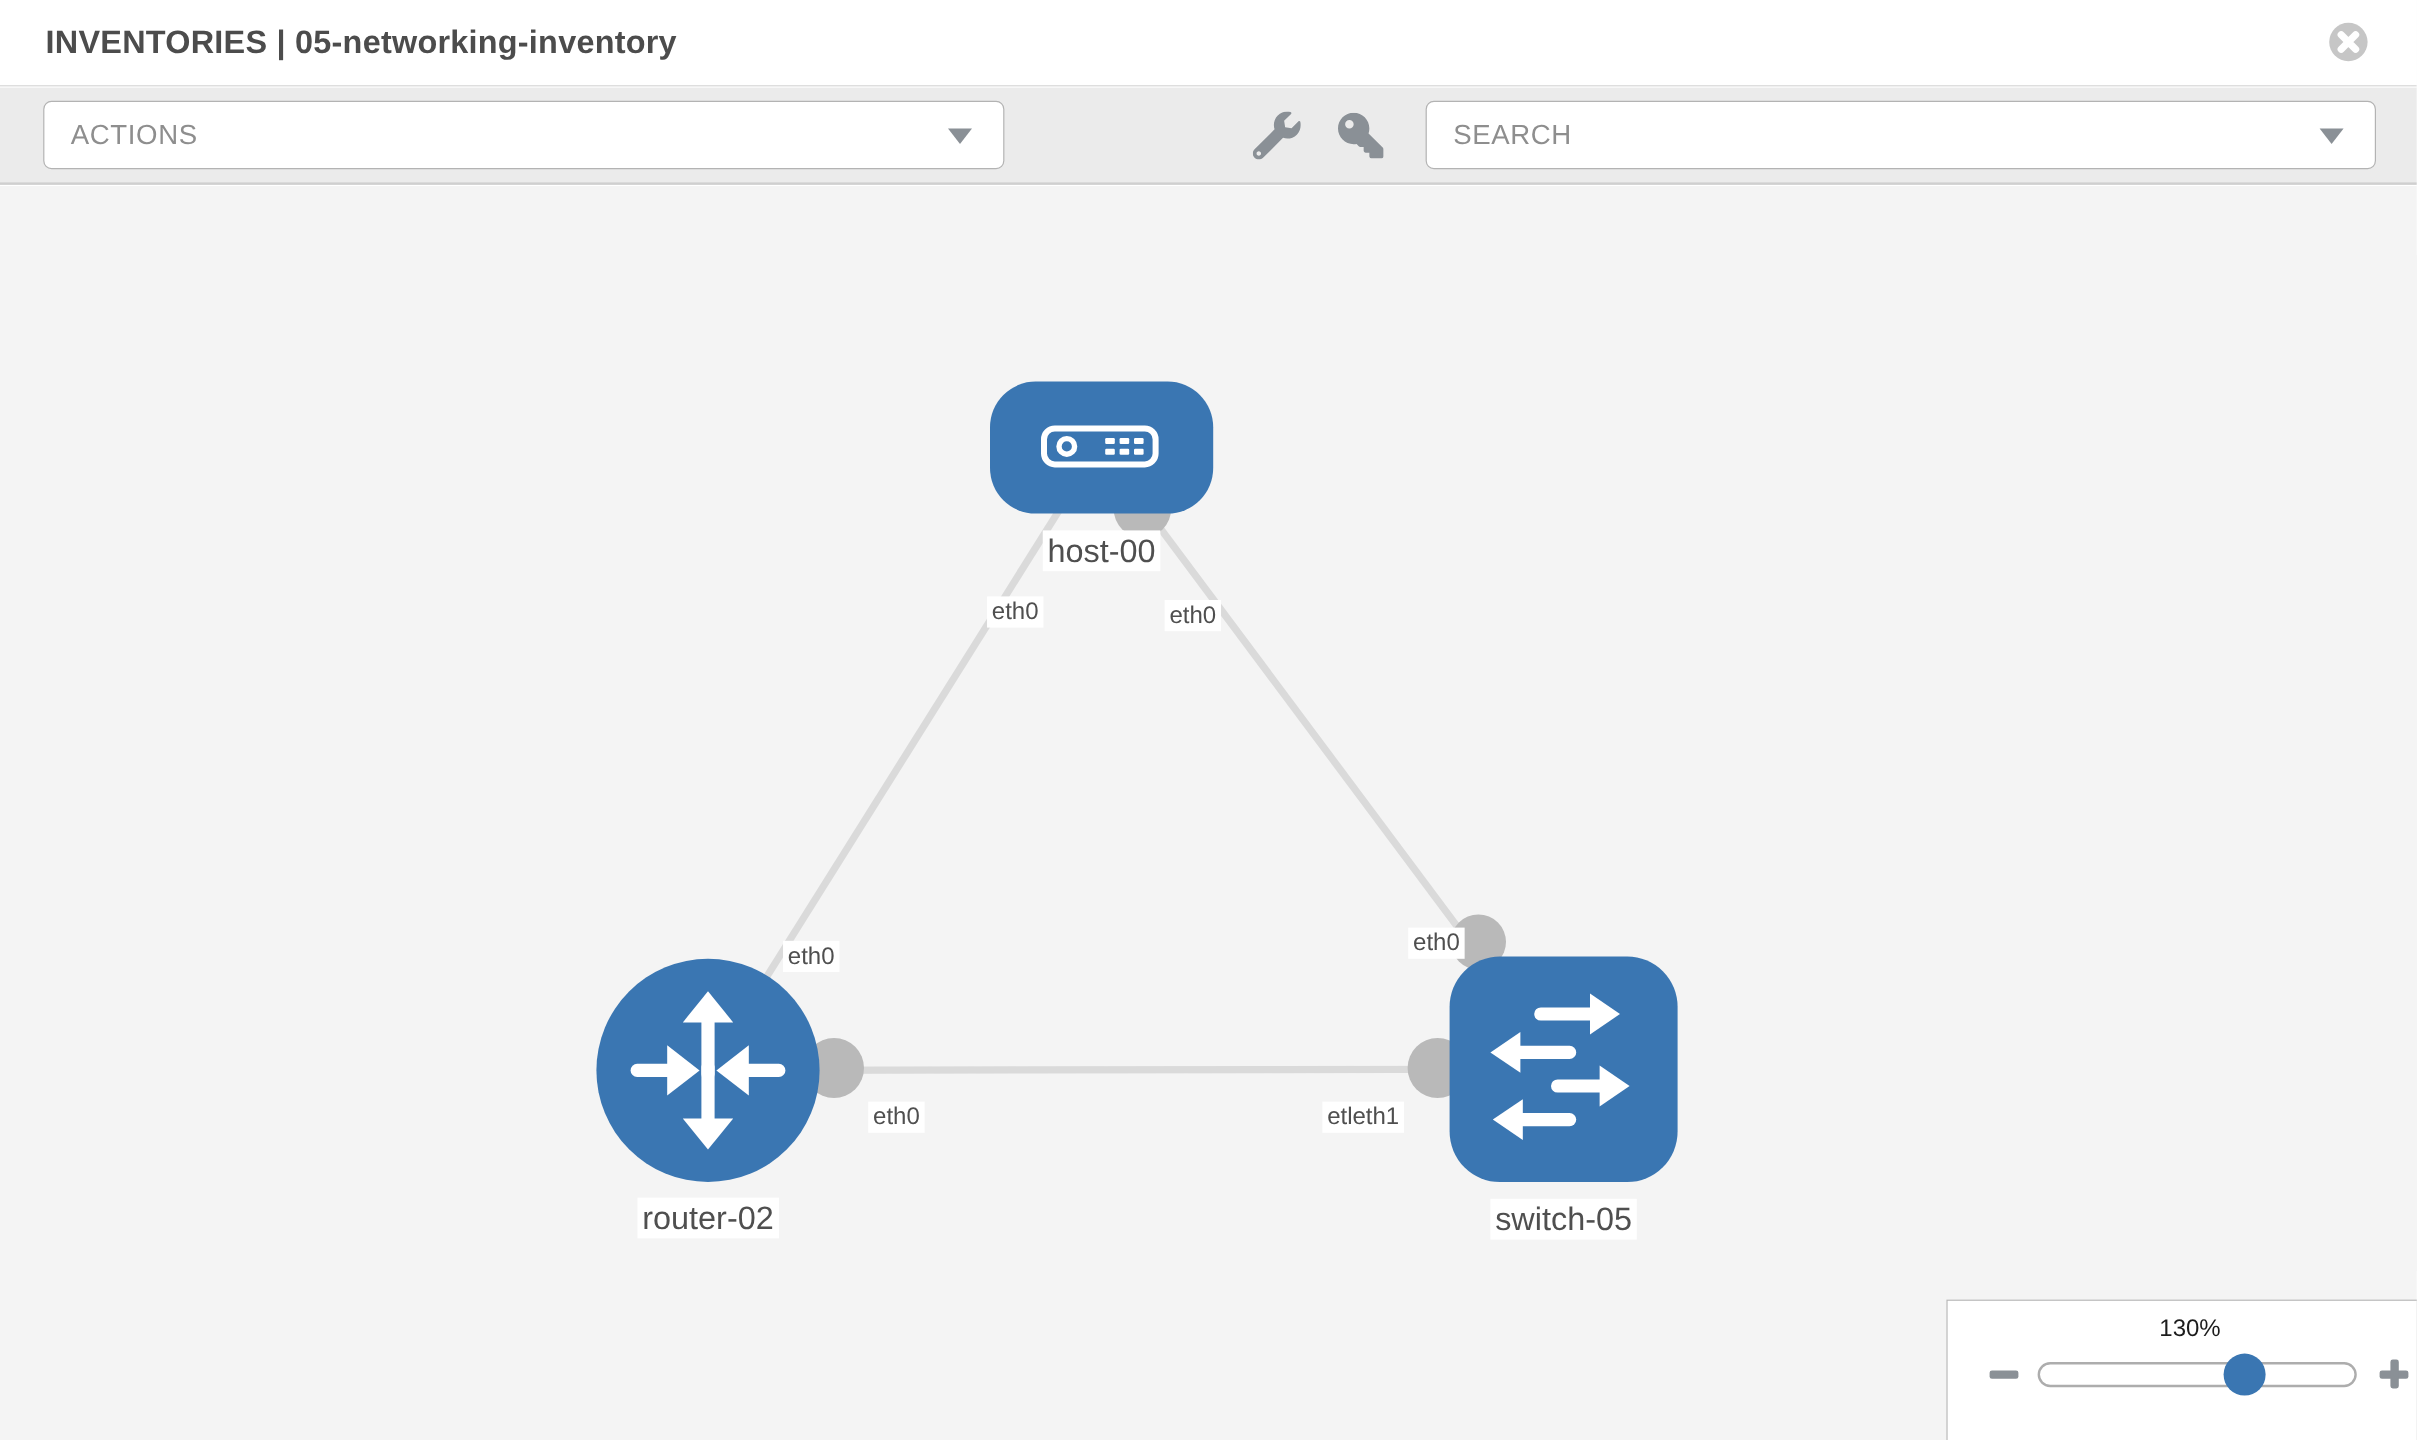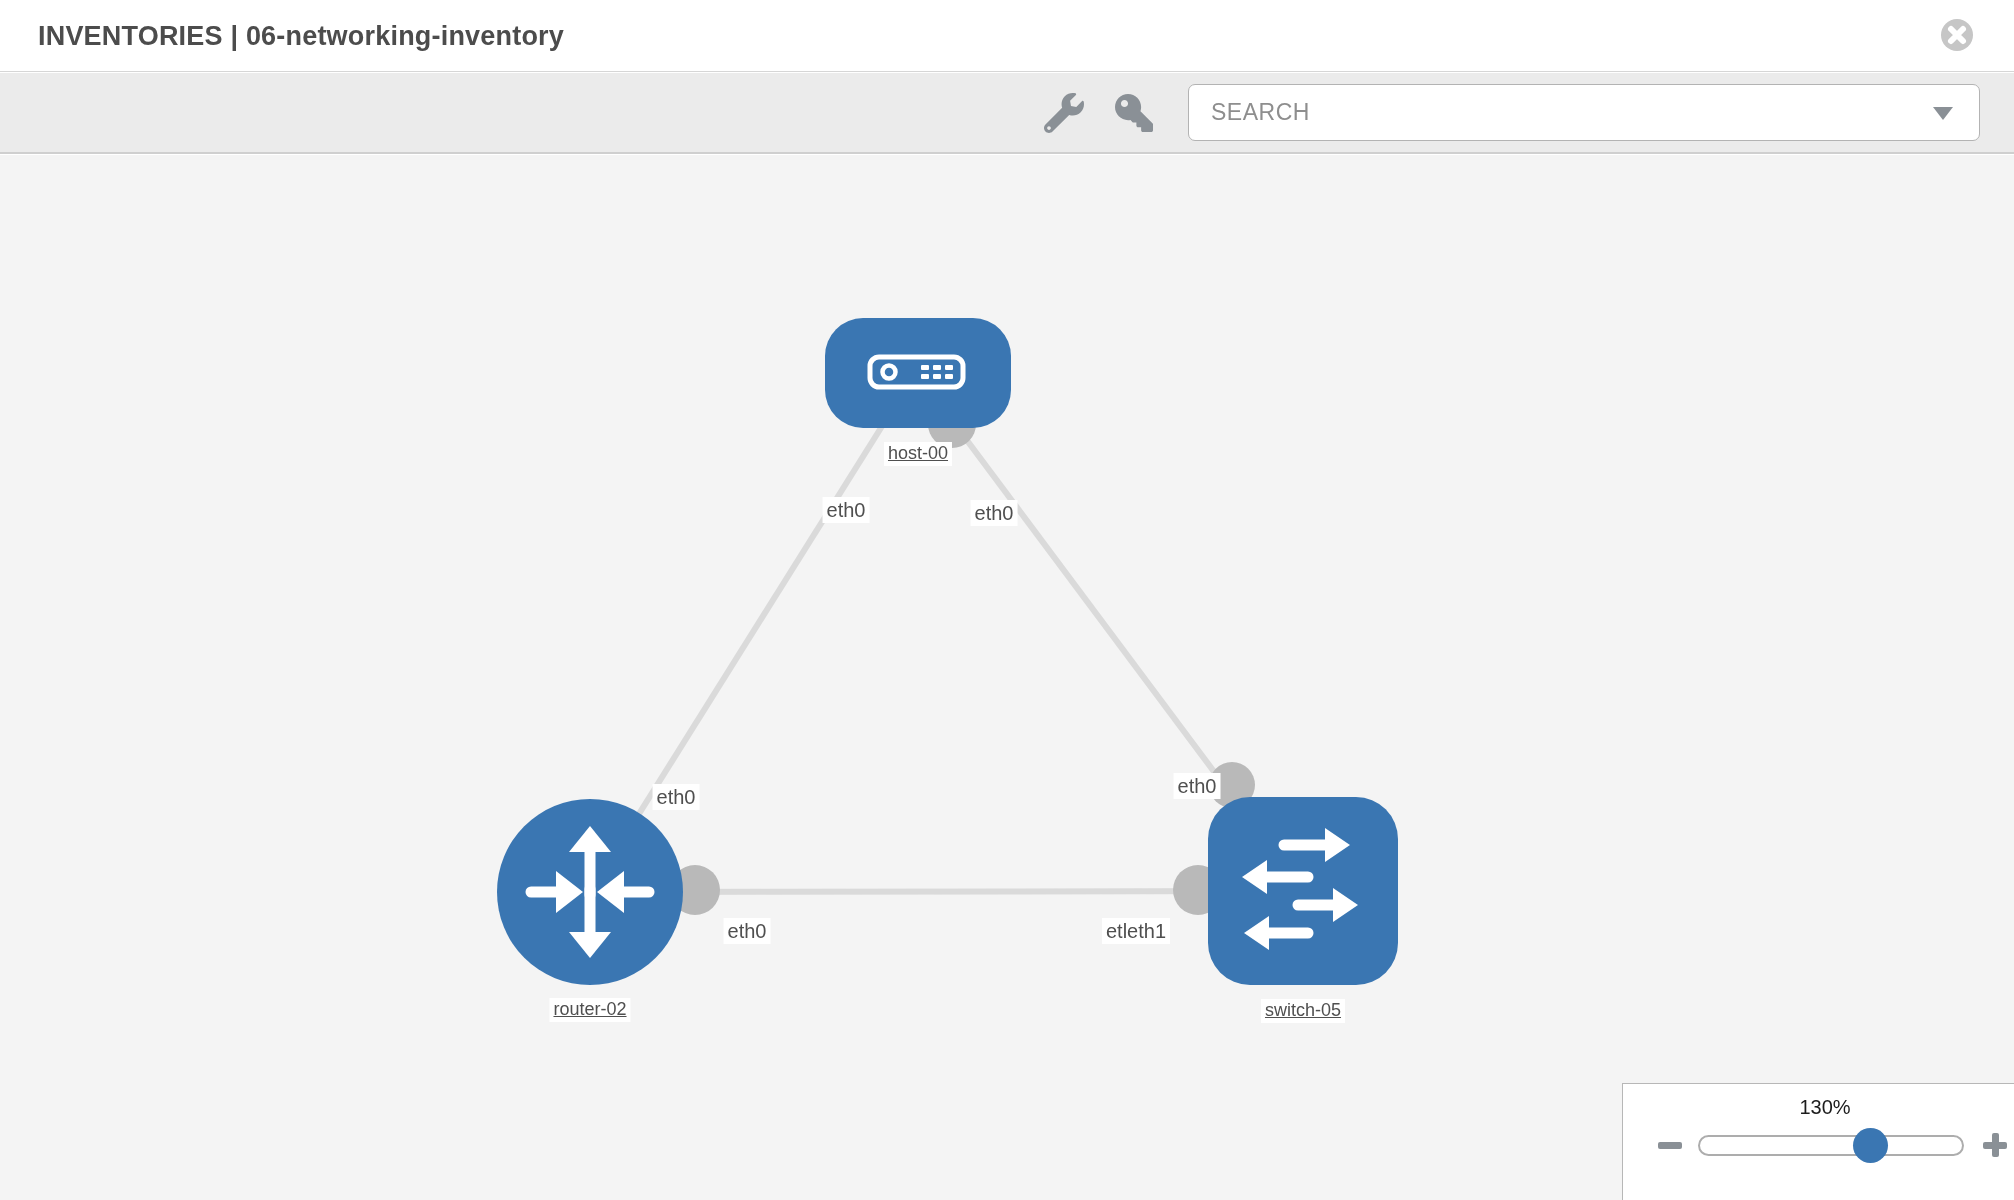--- a/index.html
+++ b/index.html
@@ -58,21 +58,21 @@
     position:absolute; top:155px; left:0; width:2014px; height:1045px;
     background:#f4f4f4;
   }
   .canvas svg { position:absolute; top:0; left:0; }
 
   .graph-label {
     position:absolute; transform:translateX(-50%);
     background:#ffffff; color:#4f4f4f; white-space:nowrap;
     padding:1px 4px; line-height:1.2;
   }
-  .node-label  { font-size:18px;text-decoration:underline; }
+  .node-label  { font-size:27px; }
   .iface-label { font-size:20px;margin-top:44px; }
 
   
   .zoom-panel {
     position:absolute; left:1622px; top:1083px; width:393px; height:118px;
     background:#ffffff; border:1px solid #b7b7b7;
   }
   .zoom-value {
     position:absolute; left:34px; top:12px; width:336px;
     text-align:center; font-size:20px; color:#1c1c1c;
@@ -105,31 +105,35 @@
   }
   .zoom-thumb {
     position:absolute; left:153px; top:-9px; width:35px; height:35px;
     border-radius:50%; background:#3a76b2; cursor:grab;
   }
 </style>
 </head>
 <body>
 
 <div class="app-header">
-  <span class="page-title">INVENTORIES | 06-networking-inventory</span>
+  <span class="page-title">INVENTORIES | 05-networking-inventory</span>
   <button class="close-btn">
     <svg width="34" height="34" viewBox="0 0 34 34">
       <circle cx="17" cy="17" r="16" fill="#c6c6c6"></circle>
       <path d="M11 11 L23 23 M23 11 L11 23" stroke="#ffffff" stroke-width="6" stroke-linecap="round"></path>
     </svg>
   </button>
 </div>
 
 <div class="toolbar">
 
+  <div class="dropdown dropdown-actions">
+    <span class="dropdown-label">ACTIONS</span>
+    <span class="caret"></span>
+  </div>
 
   <button class="tool-btn tool-btn-wrench">
     <svg width="40" height="40" viewBox="0 0 512 512">
       <path fill="#8a9096" d="M507.73 109.1c-2.24-9.03-13.54-12.09-20.12-5.51l-74.36 74.36-67.88-11.31-11.31-67.88 74.36-74.36c6.62-6.62 3.43-17.9-5.66-20.16-47.38-11.74-99.55.91-136.58 37.93-39.64 39.64-50.55 97.1-34.05 147.2L18.74 402.76c-24.99 24.99-24.99 65.51 0 90.5 24.99 24.99 65.51 24.99 90.5 0l213.21-213.21c50.12 16.71 107.47 5.68 147.37-34.22 37.07-37.07 49.7-89.32 37.91-136.73zM64 472c-13.25 0-24-10.75-24-24 0-13.26 10.75-24 24-24s24 10.74 24 24c0 13.25-10.75 24-24 24z"></path>
     </svg>
   </button>
 
   <button class="tool-btn tool-btn-key">
     <svg width="38" height="38" viewBox="0 0 512 512">
       <g transform="translate(512,0) scale(-1,1)">

